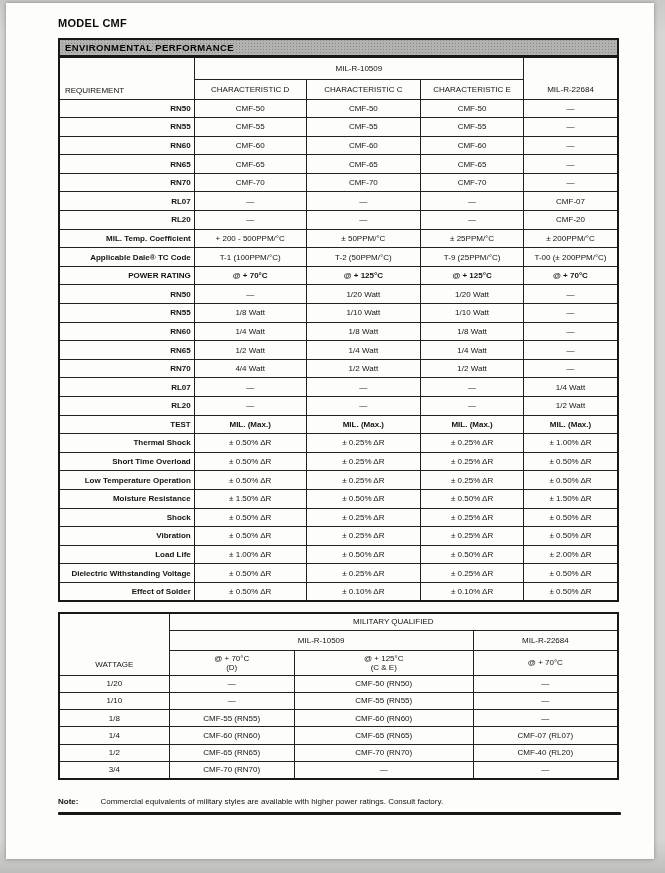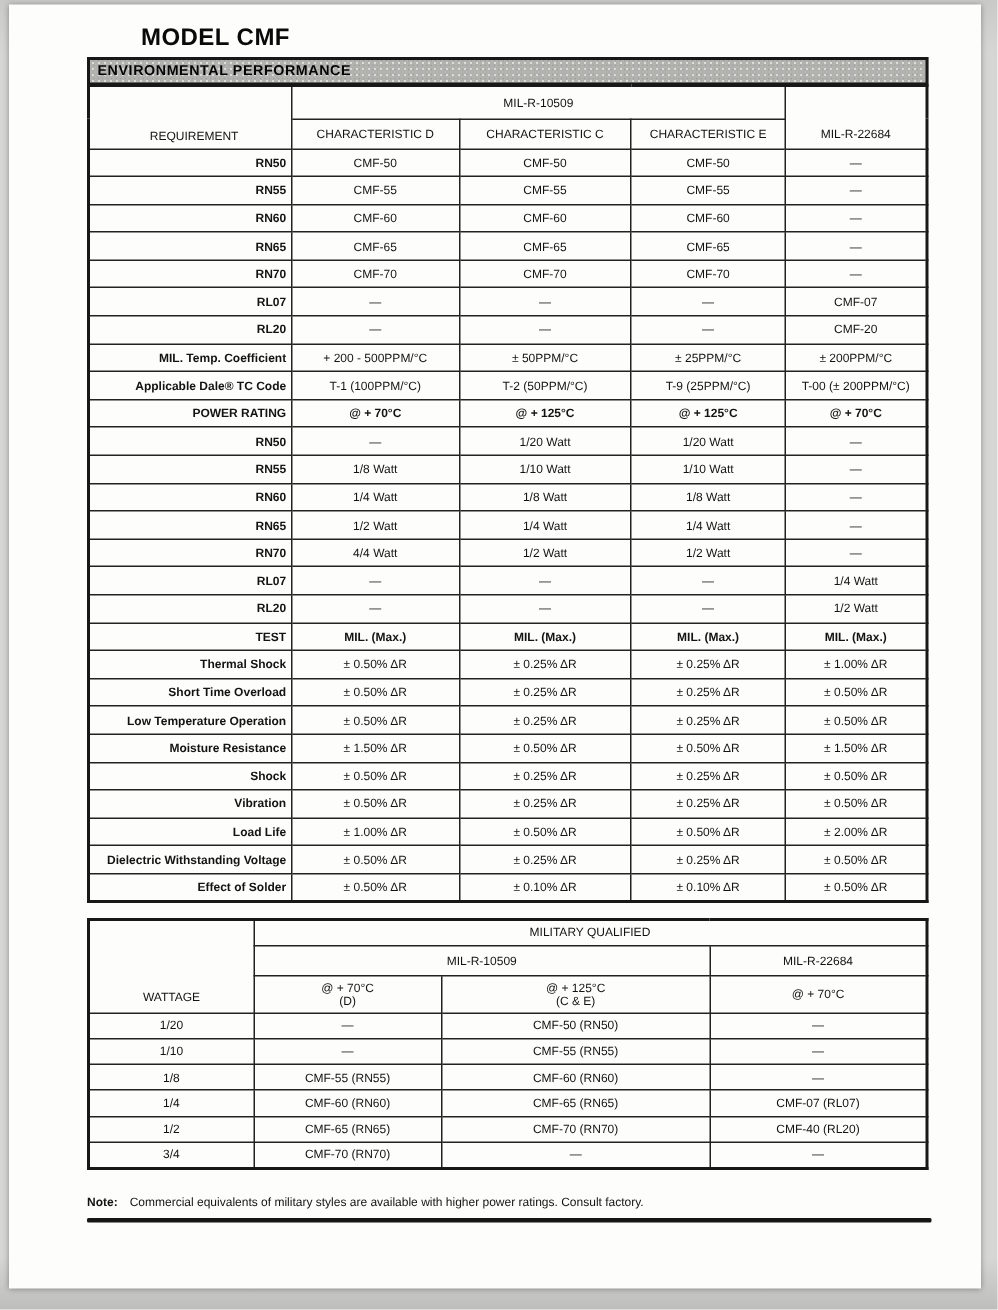--- a/index.html
+++ b/index.html
@@ -8,21 +8,21 @@
     font-family:"Liberation Sans", sans-serif;
     background:linear-gradient(180deg,#c9c9c7 0%,#d6d6d4 4%,#d6d6d4 96%,#bdbdbb 100%);
     position:relative; overflow:hidden; color:#111;
   }
   .page {
     position:absolute; left:6px; top:3px; width:648px; height:856px;
     background:#fdfdfb; box-shadow:0 0 4px rgba(0,0,0,.35);
   }
   .model-title {
     position:absolute; left:52px; top:14px;
-    font-size:16px; font-weight:bold; letter-spacing:.3px; color:#0a0a0a;margin-left:36px;
+    font-size:11px; font-weight:bold; letter-spacing:.3px; color:#0a0a0a;
   }
   .block { position:absolute; left:52px; width:561px; }
   .env-block { top:35px; }
   .mil-block { top:609px; }
   .section-bar {
     height:18px; border:2px solid #181818; border-bottom:1px solid #181818;
     background-color:#b2b2af;
     background-image:
       radial-gradient(rgba(255,255,255,.55) 18%, transparent 20%),
       radial-gradient(rgba(70,70,70,.38) 16%, transparent 18%);
@@ -33,32 +33,32 @@
   table { width:100%; border-collapse:collapse; table-layout:fixed; border:2px solid #181818; }
   td { border:1px solid #222; font-size:8px; color:#131313; text-align:center; padding:1px 3px; overflow:hidden; white-space:nowrap; }
   .env-table tbody tr { height:18.6px; }
   .mil-table tbody tr { height:17.3px; }
   .env-table thead tr.h1 { height:22px; }
   .env-table thead tr.h2 { height:20px; }
   .mil-table thead tr.h1 { height:17px; }
   .mil-table thead tr.h2 { height:20px; }
   .mil-table thead tr.h3 { height:25px; }
   thead td { font-weight:normal; }
-  .req-cell { text-align:center; vertical-align:bottom; padding:0 0 4px 5px; }
+  .req-cell { text-align:left; vertical-align:bottom; padding:0 0 4px 5px; }
   .r22684-cell { vertical-align:bottom; padding-bottom:5px; }
   .wattage-cell { vertical-align:bottom; padding-bottom:6px; }
   .label-cell { text-align:right; padding-left:5px; font-weight:bold; }
   .bold-row td { font-weight:bold;margin-left:20px; }
   .watermark {
     position:absolute; left:148px; top:398px; z-index:6;
     font-size:44px; letter-spacing:9px; color:rgba(145,145,145,.38);
     font-weight:bold; pointer-events:none; white-space:nowrap;
   }
   .note-line { position:absolute; left:52px; top:794px; font-size:8px; color:#131313; }
-  .note-line b { font-weight:bold; margin-right:8px; }
+  .note-line b { font-weight:bold; margin-right:22px; }
   .bottom-rule { position:absolute; left:52px; top:809px; width:563px; height:3px; background:#161616; border-radius:1px; }
 </style>
 </head>
 <body>
 
 <div class="page">
 
   <div class="model-title">MODEL CMF</div>
 
   <div class="block env-block">

